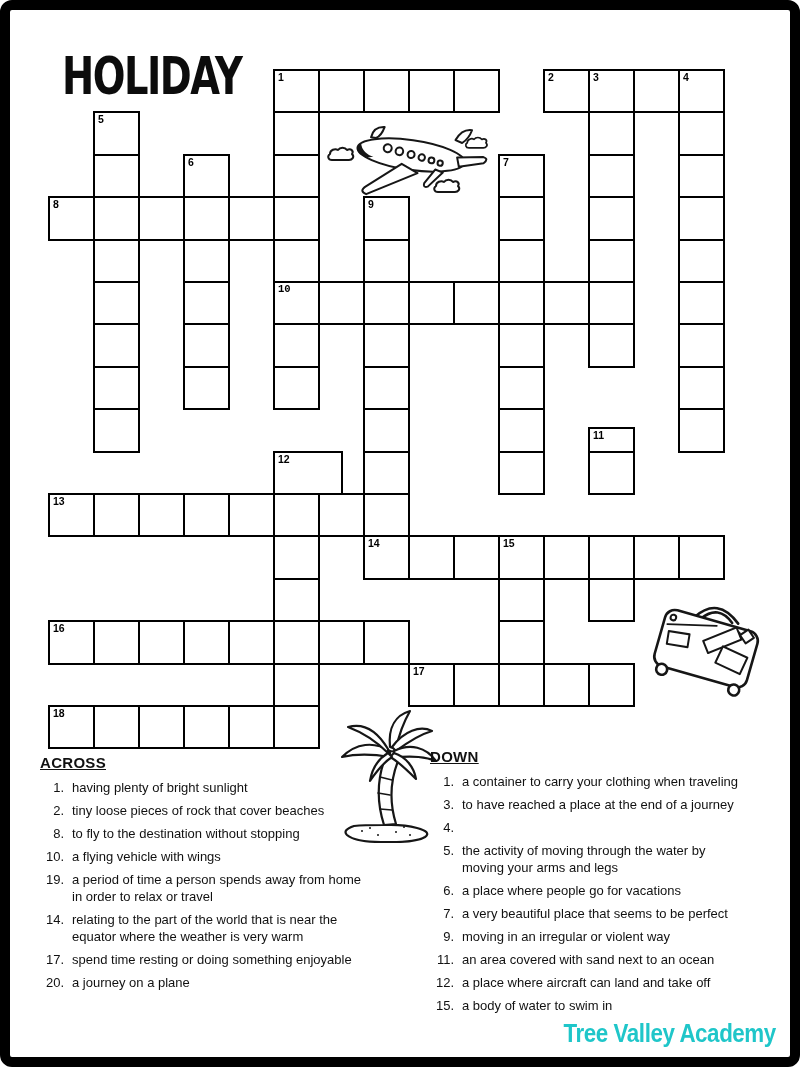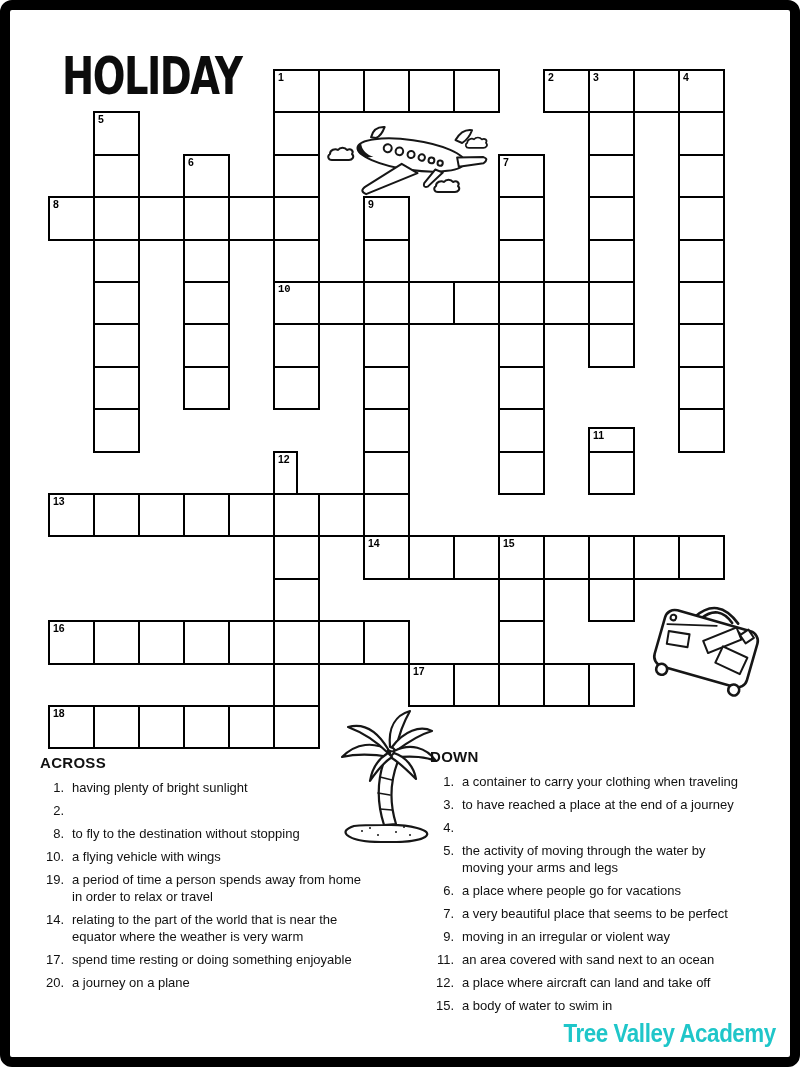--- a/index.html
+++ b/index.html
@@ -13,21 +13,21 @@
     font-size:52px;font-weight:900;letter-spacing:-2px;line-height:1;color:#0c0c0c;
     transform:scaleX(.74);transform-origin:left top;white-space:nowrap;
   }
   .cell{position:absolute;background:#fff;border:2px solid #000;box-sizing:border-box;}
   .cell .num{
     position:absolute;top:0;left:3px;font-size:10.5px;font-weight:bold;line-height:13px;color:#000;
   }
   .clues{position:absolute;}
   #across-section{left:38px;top:754px;width:366px;}
   #down-section{left:428px;top:748px;width:348px;}
-  .clue-head{font-size:15px;font-weight:bold;letter-spacing:.3px;margin:0 0 8px 2px;}
+  .clue-head{font-size:15px;font-weight:bold;text-decoration:underline;letter-spacing:.3px;margin:0 0 8px 2px;}
   .clue-row{display:flex;margin-bottom:6px;}
   .clue-num{width:26px;text-align:right;margin-right:8px;font-size:13px;line-height:17px;flex:none;}
   .clue-text{font-size:13px;line-height:17px;white-space:pre-line;}
   .footer{
     position:absolute;right:24px;top:1018px;font-size:26px;font-weight:bold;
     color:#1fc6c9;letter-spacing:-.5px;transform:scaleX(.86);transform-origin:right top;white-space:nowrap;
   }
   .illus{position:absolute;}
   #plane-illus{left:323px;top:110px;}
   #suitcase-illus{left:644px;top:589px;}
@@ -121,21 +121,21 @@
     <div class="cell" style="left: 363px; top: 366px; width: 47px; height: 44px;"></div>
     <div class="cell" style="left: 498px; top: 366px; width: 47px; height: 44px;"></div>
     <div class="cell" style="left: 678px; top: 366px; width: 47px; height: 44px;"></div>
     <div class="cell" style="left: 93px; top: 408px; width: 47px; height: 45px;"></div>
     <div class="cell" style="left: 363px; top: 408px; width: 47px; height: 45px;"></div>
     <div class="cell" style="left: 498px; top: 408px; width: 47px; height: 45px;"></div>
     <div class="cell" style="left: 588px; top: 408px; width: 47px; height: 45px; margin-top: 19px;">
       <span class="num">11</span>
     </div>
     <div class="cell" style="left: 678px; top: 408px; width: 47px; height: 45px;"></div>
-    <div class="cell" style="left: 273px; top: 451px; width: 25px; height: 44px;">
+    <div class="cell" style="left: 273px; top: 451px; width: 70px; height: 44px;">
       <span class="num">12</span>
     </div>
     <div class="cell" style="left: 363px; top: 451px; width: 47px; height: 44px;"></div>
     <div class="cell" style="left: 498px; top: 451px; width: 47px; height: 44px;"></div>
     <div class="cell" style="left: 588px; top: 451px; width: 47px; height: 44px;"></div>
     <div class="cell" style="left: 48px; top: 493px; width: 47px; height: 44px;">
       <span class="num">13</span>
     </div>
     <div class="cell" style="left: 93px; top: 493px; width: 47px; height: 44px;"></div>
     <div class="cell" style="left: 138px; top: 493px; width: 47px; height: 44px;"></div>
@@ -257,20 +257,21 @@
 
 <div id="across-section" class="clues">
   <div class="clue-head">ACROSS</div>
   <div>
       <div class="clue-row">
         <span class="clue-num">1.</span>
         <span class="clue-text">having plenty of bright sunlight</span>
       </div>
       <div class="clue-row">
         <span class="clue-num">2.</span>
+        <span class="clue-text">tiny loose pieces of rock that cover beaches</span>
       </div>
       <div class="clue-row">
         <span class="clue-num">8.</span>
         <span class="clue-text">to fly to the destination without stopping</span>
       </div>
       <div class="clue-row">
         <span class="clue-num">10.</span>
         <span class="clue-text">a flying vehicle with wings</span>
       </div>
       <div class="clue-row">

